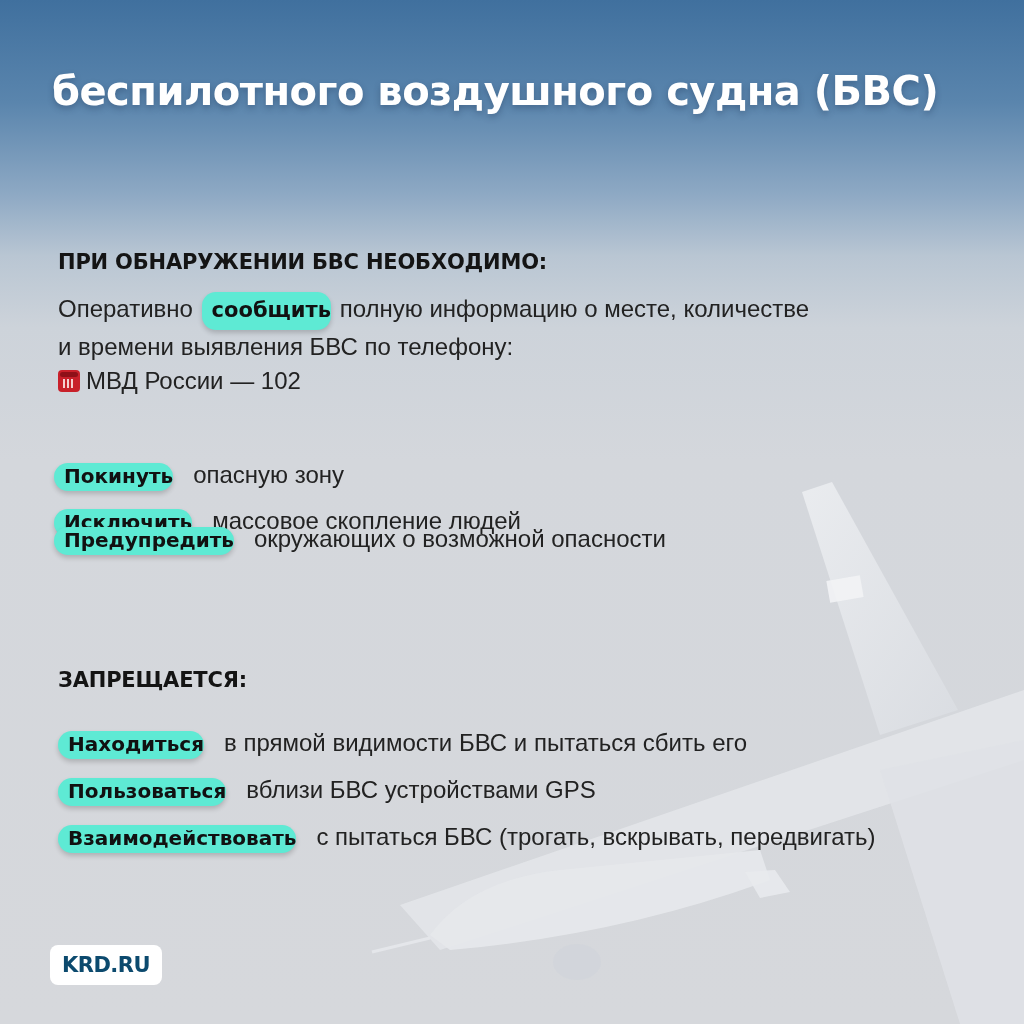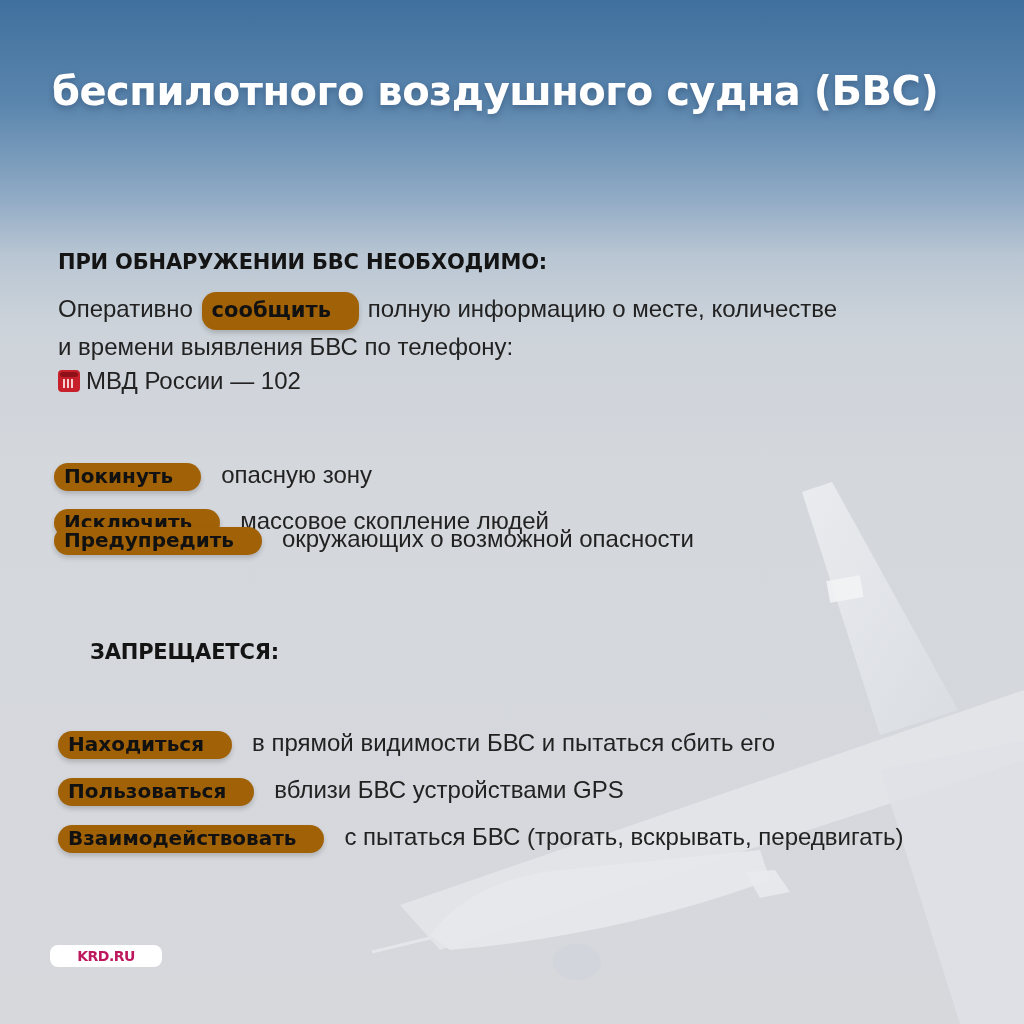--- a/index.html
+++ b/index.html
@@ -32,37 +32,37 @@
     }
     .phone-icon::before {
       content: ""; position: absolute; left: 5px; top: 9px; width: 12px; height: 9px;
       background: repeating-linear-gradient(90deg, #f4d0d0 0 2px, #c8202a 2px 4px);
     }
     .phone-icon::after {
       content: ""; position: absolute; left: 2px; top: 2px; width: 18px; height: 5px;
       border-radius: 3px; background: #8e1018;
     }
     .pill {
-      display: inline-block; background: #a16207; border-radius: 14px;
-      padding: 1px 28px 3px 10px; font-weight: bold; color: #111;
+      display: inline-block; background: #5eead4; border-radius: 14px;
+      padding: 1px 0 3px 10px; font-weight: bold; color: #111;
       box-shadow: 0 3px 5px rgba(0,0,0,0.18);
       font-family: "DejaVu Sans", sans-serif; font-size: 20px;
     }
     .para .pill { font-size: 21px; margin: 0 2px; }
     .row {
       position: absolute; left: 54px; white-space: nowrap;
       font-size: 24px; color: #222;
     }
     .row .rest { margin-left: 20px; text-align: center; }
     .krd {
-      position: absolute; left: 50px; top: 945px; width: 112px; height: 22px;
+      position: absolute; left: 50px; top: 945px; width: 112px; height: 40px;
       background: #ffffff; border-radius: 8px;
       display: flex; align-items: center; justify-content: center;
-      font-family: "DejaVu Sans", sans-serif; font-weight: bold; font-size: 14px;
-      color: #be185d; letter-spacing: -0.5px;
+      font-family: "DejaVu Sans", sans-serif; font-weight: bold; font-size: 21px;
+      color: #0c4a6e; letter-spacing: -0.5px;
     }
     .drone { position: absolute; left: 0; top: 0; width: 1024px; height: 1024px; pointer-events: none; }
   </style>
 </head>
 <body>
 
 <svg class="drone" viewBox="0 0 1024 1024">
   <defs>
     <linearGradient id="wingG" x1="0" y1="0" x2="1" y2="1">
       <stop offset="0" stop-color="#eceef1"></stop>
@@ -105,21 +105,21 @@
 <div class="row" style="top:461px;">
   <span class="pill">Покинуть</span><span class="rest">опасную зону</span>
 </div>
 <div class="row" style="top:507px;">
   <span class="pill">Исключить</span><span class="rest">массовое скопление людей</span>
 </div>
 <div class="row" style="top:525px;">
   <span class="pill">Предупредить</span><span class="rest">окружающих о возможной опасности</span>
 </div>
 
-<h2 class="section-heading" style="top:640px;margin-left:32px;">ЗАПРЕЩАЕТСЯ:</h2>
+<h2 class="section-heading" style="top:668px;">ЗАПРЕЩАЕТСЯ:</h2>
 
 <div class="row" style="top:729px; left:58px;">
   <span class="pill">Находиться</span><span class="rest">в прямой видимости БВС и пытаться сбить его</span>
 </div>
 <div class="row" style="top:776px; left:58px;">
   <span class="pill">Пользоваться</span><span class="rest">вблизи БВС устройствами GPS</span>
 </div>
 <div class="row" style="top:823px; left:58px;">
   <span class="pill">Взаимодействовать</span><span class="rest">с пытаться БВС (трогать, вскрывать, передвигать)</span>
 </div>

